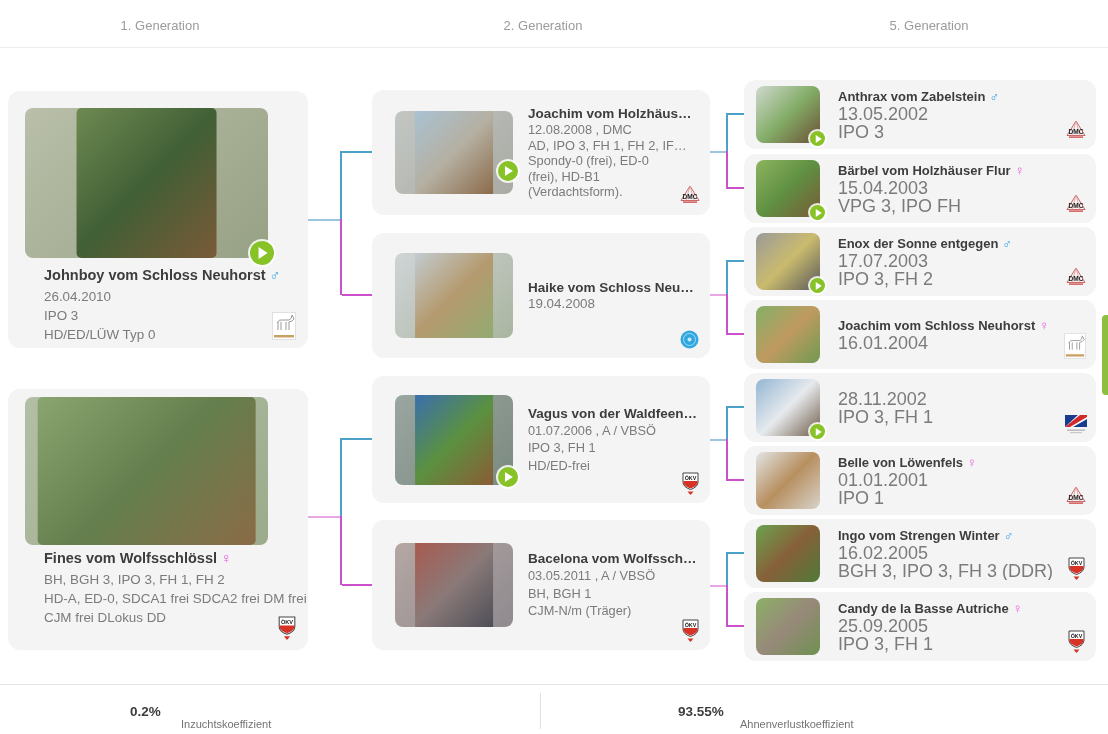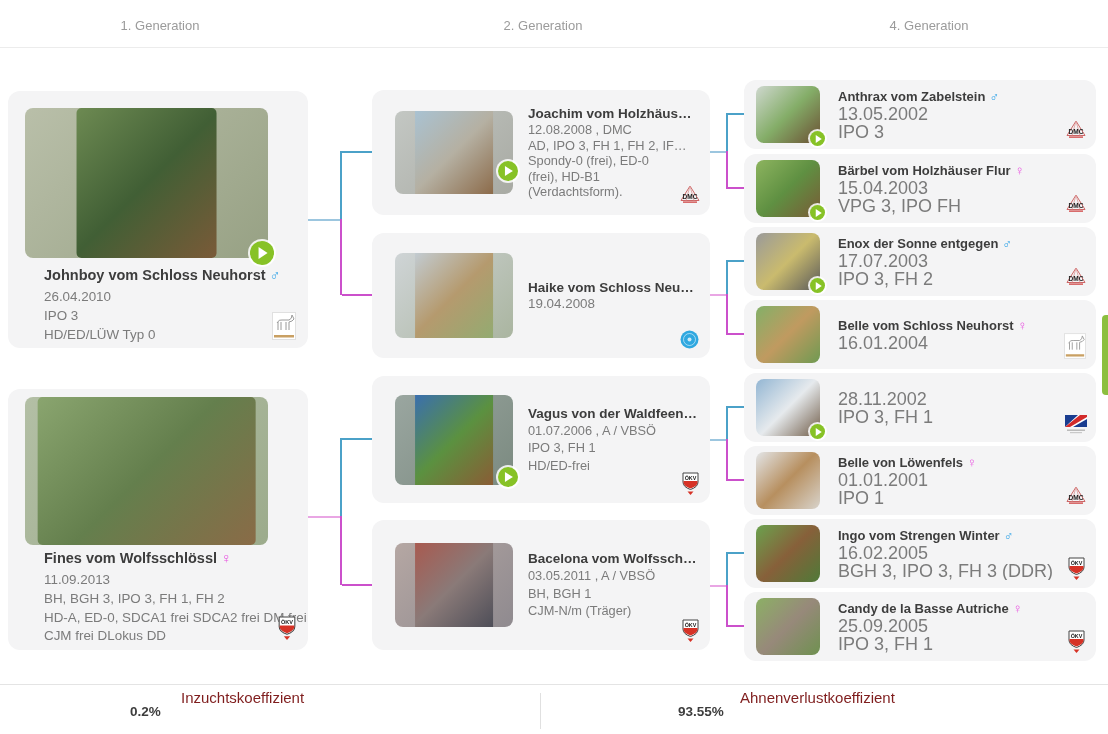--- a/index.html
+++ b/index.html
@@ -74,37 +74,37 @@
   .sm { background:var(--line-male-light,#9cc6df); }
   .sf { background:var(--line-female-light,#e9a6e4); }
   
   .logo { position:absolute; }
   
   #coef-footer {
     position:absolute; left:0; top:684px; width:1108px; height:50px;
     background:#fff; border-top:1px solid #e4e4e4;
   }
   .coef-value { position:absolute; top:19px; font-size:13.5px; font-weight:bold; color:#3d3d3d; }
-  .coef-label { position:absolute; top:4px; font-size:15px; color:#7f1d1d; }
+  .coef-label { position:absolute; top:33px; font-size:11px; color:#737373; }
   #footer-divider { position:absolute; left:540px; top:8px; width:1px; height:36px; background:#e0e0e0; }
   
   #edge-pill {
     position:absolute; right:0; top:315px; width:6px; height:80px;
     background:var(--edge-pill,#8cbf3f); border-radius:4px 0 0 4px; cursor:pointer;
   }
 </style>
 </head>
 <body>
 
 <div id="page">
 
   <div id="gen-header">
     <span class="gen-tab" style="left:160px">1. Generation</span>
     <span class="gen-tab" style="left:543px">2. Generation</span>
-    <span class="gen-tab" style="left:929px">4. Generation</span>
+    <span class="gen-tab" style="left:929px">5. Generation</span>
   </div>
 
   <div class="hline sm" style="left:308px;top:219px;width:32px"></div>
   <div class="vline lm" style="left:340px;top:151px;height:69px"></div>
   <div class="vline lf" style="left:340px;top:219px;height:76px"></div>
   <div class="hline lm" style="left:342px;top:151px;width:30px"></div>
   <div class="hline lf" style="left:342px;top:294px;width:30px"></div>
 
   <div class="hline sf" style="left:308px;top:516px;width:32px"></div>
   <div class="vline lm" style="left:340px;top:438px;height:80px"></div>
@@ -155,21 +155,20 @@
       <path d="M5 11 q2-4 5-3 l7 0 q3-1 3-5 l2 4 -2 2 -3 1 0 8 m-3-8 0 8 m-5-8 0 8 m-3-8 0 8" fill="none" stroke="#9a9a9a" stroke-width="1"></path>
     </svg>
   </div>
 
   <div class="card" style="left:8px;top:389px;width:300px;height:261px">
     <div class="photo-lg" style="left: 17px; top: 8px; width: 243px; height: 148px; background: linear-gradient(135deg, rgb(179, 191, 165), rgb(156, 171, 140));">
       <div class="inner" style="width: 90%; background: linear-gradient(135deg, rgb(138, 165, 111), rgb(100, 127, 77), rgb(138, 107, 71));"></div>
     </div>
     <div class="big-text" style="top:161px">
       <div class="title"><span>Fines vom Wolfsschlössl</span><span class="gsym" data-gender="female">♀</span></div>
-      <div class="dline">11.09.2013</div>
       <div class="dline">BH, BGH 3, IPO 3, FH 1, FH 2</div>
       <div class="dline">HD-A, ED-0, SDCA1 frei SDCA2 frei DM frei</div>
       <div class="dline">CJM frei DLokus DD</div>
     </div>
     <svg class="logo" style="right:12px;bottom:10px" width="18" height="24" viewBox="0 0 17 23">
       <path d="M1 1 H16 V10 Q16 15 8.5 17.5 Q1 15 1 10 Z" fill="#fff" stroke="#444" stroke-width="1"></path>
       <path d="M1.5 9 H15.5 V11 Q15 14 8.5 16.5 Q2 14 1.5 11 Z" fill="#d63226"></path>
       <text x="8.5" y="7.5" font-size="5.4" font-weight="bold" fill="#222" text-anchor="middle" font-family="Liberation Sans,sans-serif">ÖKV</text>
       <path d="M5.5 19.5 H11.5 L8.5 23 Z" fill="#d63226"></path>
     </svg>
@@ -310,21 +309,21 @@
       <text x="10" y="14" font-size="6.5" font-weight="bold" fill="#222" text-anchor="middle" font-family="Liberation Sans,sans-serif">DMC</text>
       <rect x="3" y="16.5" width="14" height="1.2" fill="#c33"></rect>
     </svg>
   </div>
 
   <div class="card right-card" style="left:744px;top:300px;width:352px;height:69px">
     <div class="thumb-wrap">
       <div class="photo-sm" style="height: 57px; background: linear-gradient(135deg, rgb(131, 176, 104), rgb(192, 154, 96), rgb(111, 154, 82));"></div>
     </div>
     <div class="txt">
-      <div class="title"><span>Belle vom Schloss Neuhorst</span><span class="gsym" data-gender="female">♀</span></div>
+      <div class="title"><span>Joachim vom Schloss Neuhorst</span><span class="gsym" data-gender="female">♀</span></div>
       <div class="dline">16.01.2004</div>
     </div>
     <svg class="logo" style="right:10px;bottom:10px" width="22" height="26" viewBox="0 0 24 28">
       <rect x="0.5" y="0.5" width="23" height="27" fill="#fff" stroke="#e0e0e0"></rect>
       <rect x="2" y="23" width="20" height="2.5" fill="#c9a063"></rect>
       <path d="M5 11 q2-4 5-3 l7 0 q3-1 3-5 l2 4 -2 2 -3 1 0 8 m-3-8 0 8 m-5-8 0 8 m-3-8 0 8" fill="none" stroke="#9a9a9a" stroke-width="1"></path>
     </svg>
   </div>
 
   <div class="card right-card" style="left:744px;top:373px;width:352px;height:69px">

